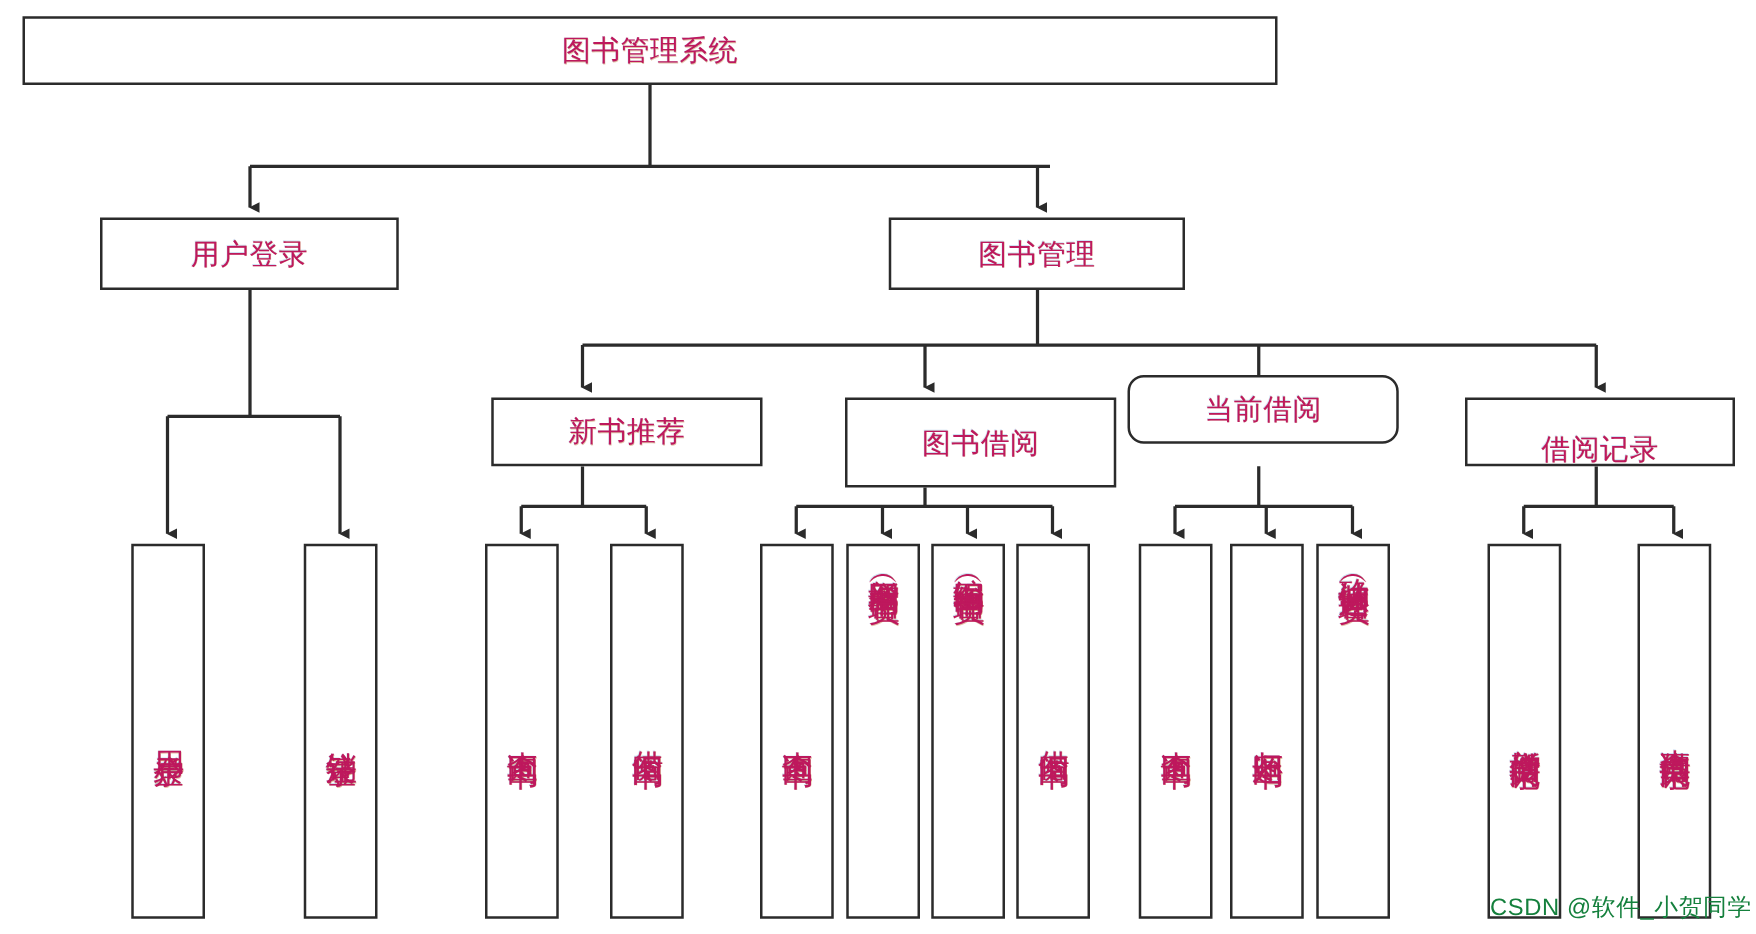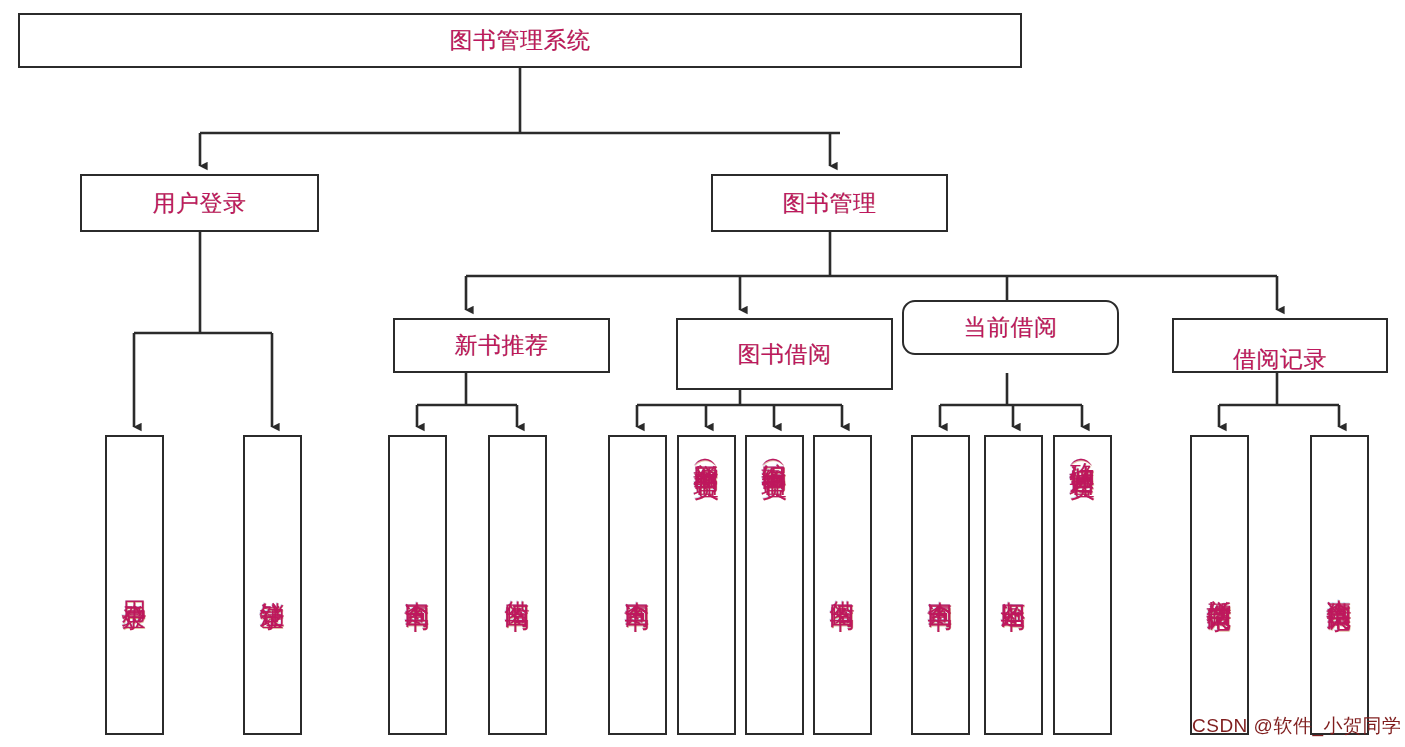--- a/index.html
+++ b/index.html
@@ -64,21 +64,21 @@
   }
   .node.vertical.centered {
     align-items: center;
     padding-top: 0;
   }
   .watermark {
     position: absolute;
     left: 1192px;
     top: 713px;
     font-size: 19px;
-    color: #7f1d1d;
+    color: #15803d;
     letter-spacing: 0.5px;
     white-space: nowrap;
     font-family: "Liberation Sans", "DejaVu Sans", sans-serif;
   }
 </style>
 </head>
 <body>
 
 <div id="diagram-root">
 

